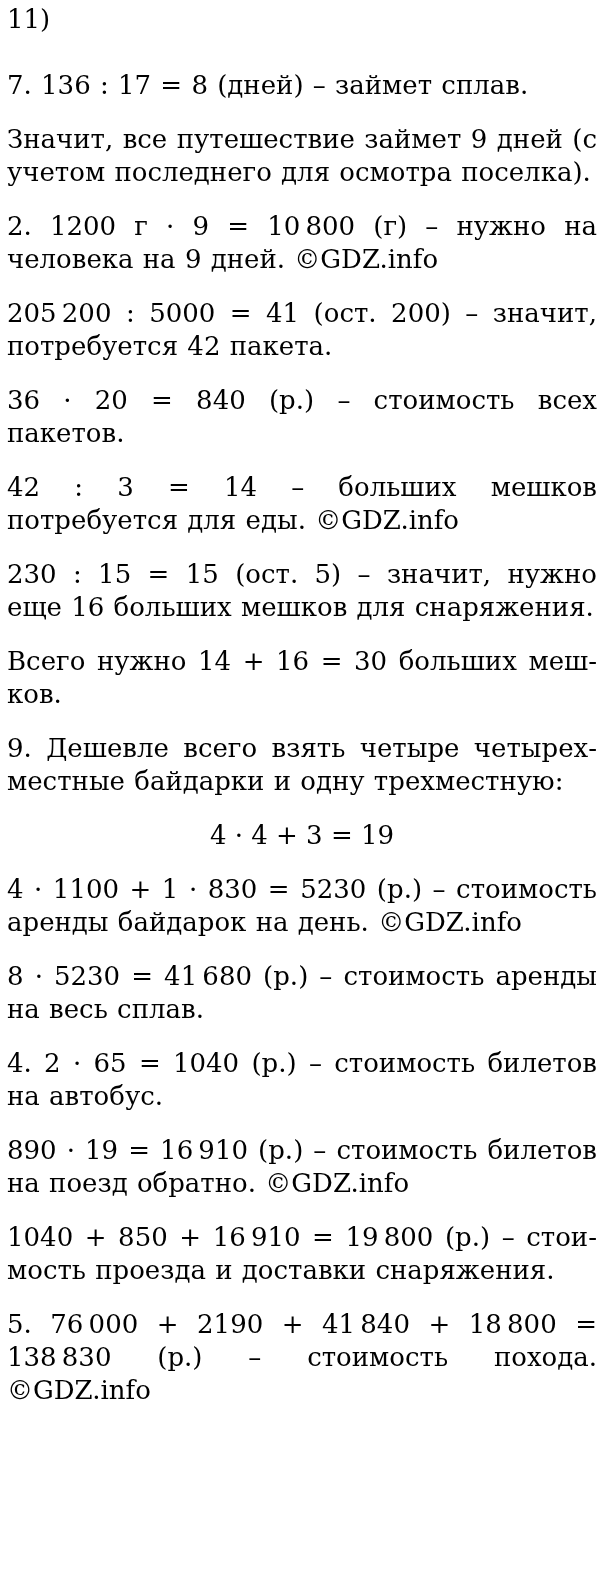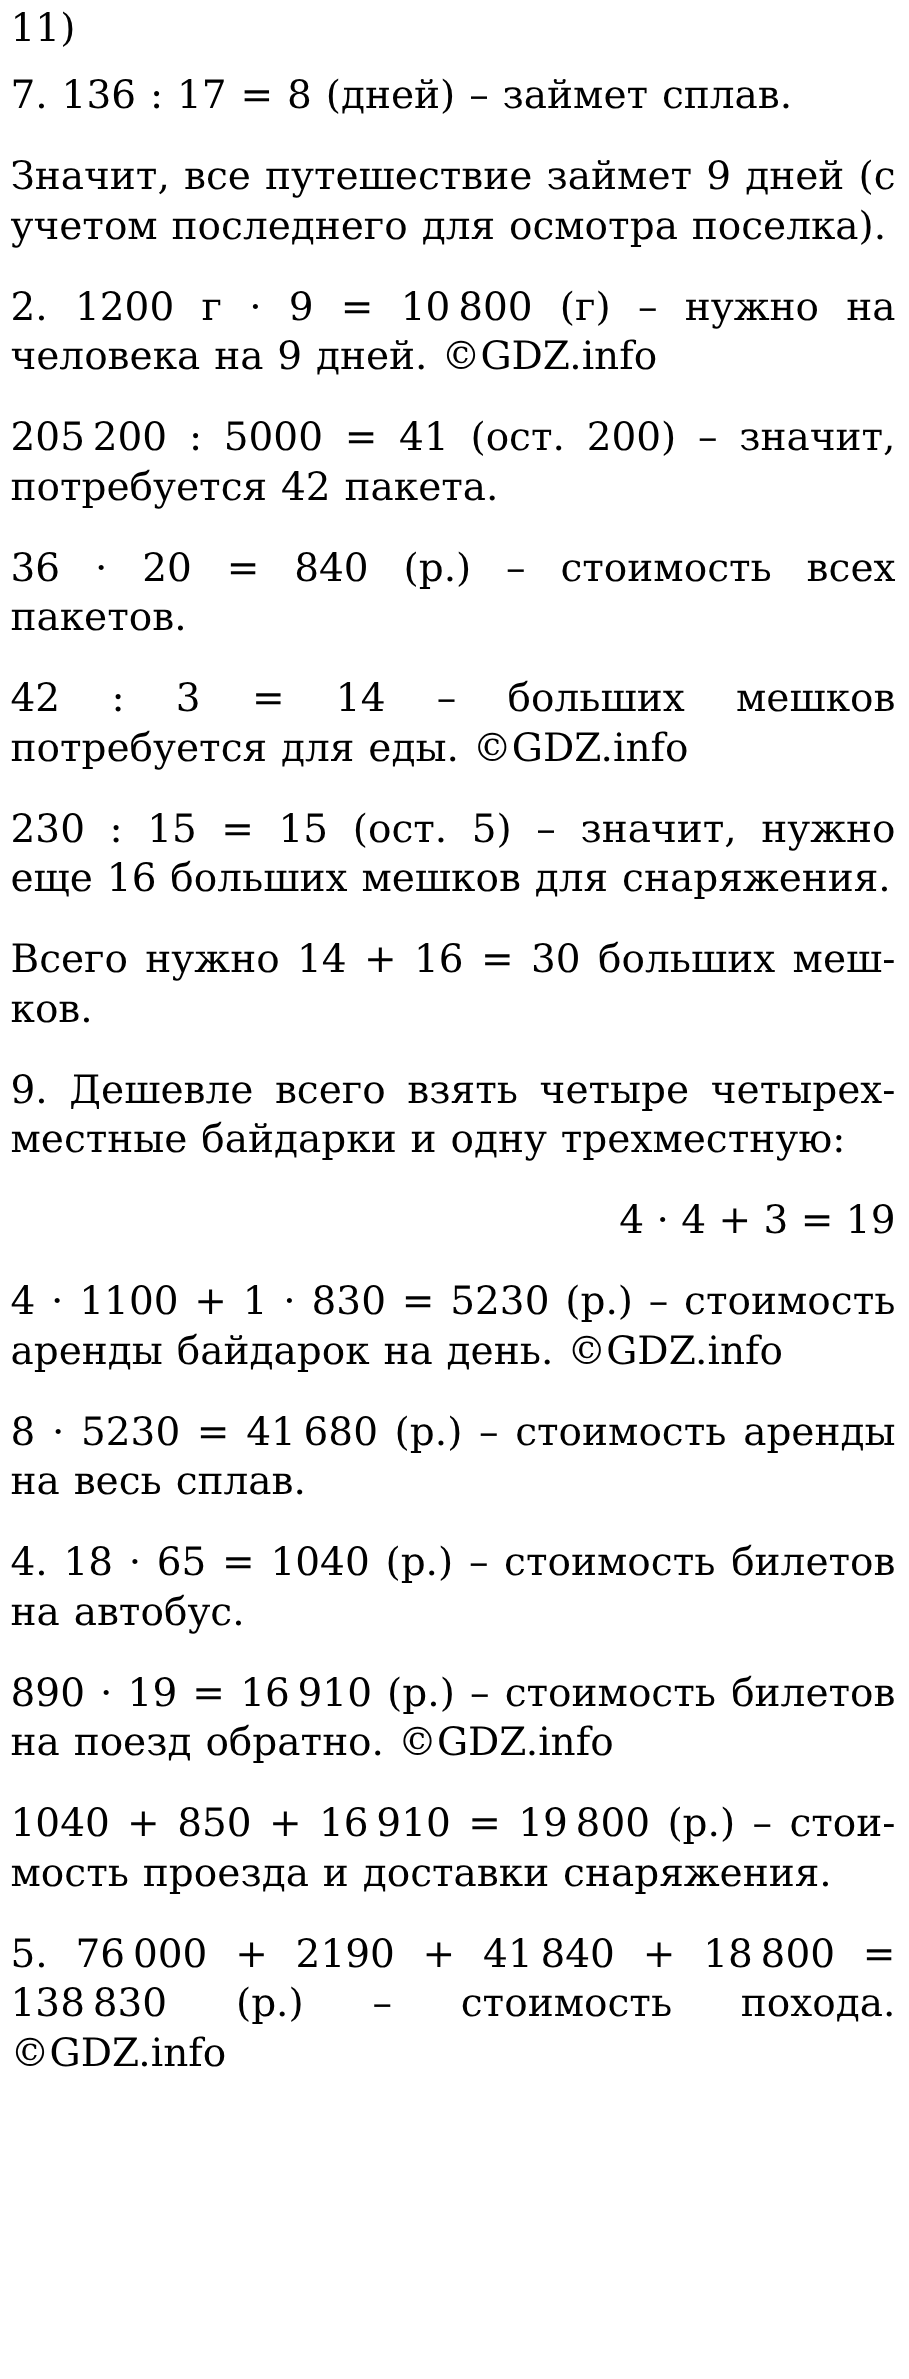--- a/index.html
+++ b/index.html
@@ -16,40 +16,40 @@
   .doc { width: 100%; }
   .para {
     font-size: 26px;
     line-height: 33px;
     margin: 0 0 21px 0;
     text-align: justify;
     word-spacing: 1px;
     hyphens: manual;
     -webkit-hyphens: manual;
   }
-  .para.first { margin-bottom: 12px; }
+  .para.first { margin-bottom: 33px; }
   .para.centered {
-    text-align: right;
+    text-align: center;
     word-spacing: normal;
   }
 </style>
 </head>
 <body>
 
 <main class="doc">
   <p class="para first">11)</p>
   <p class="para">7. 136 : 17 = 8 (дней) – займет сплав.</p>
   <p class="para">Значит, все путешествие займет 9 дней (с учетом последнего для осмотра поселка).</p>
   <p class="para">2. 1200 г · 9 = 10 800 (г) – нужно на человека на 9 дней. ©GDZ.info</p>
   <p class="para">205 200 : 5000 = 41 (ост. 200) – значит, по­требуется 42 пакета.</p>
   <p class="para">36 · 20 = 840 (р.) – стоимость всех пакетов.</p>
   <p class="para">42 : 3 = 14 – больших мешков потребуется для еды. ©GDZ.info</p>
   <p class="para">230 : 15 = 15 (ост. 5) – значит, нужно еще 16 больших мешков для снаряжения.</p>
   <p class="para">Всего нужно 14 + 16 = 30 больших меш­ков.</p>
   <p class="para">9. Дешевле всего взять четыре четырех­местные байдарки и одну трехместную:</p>
   <p class="para centered">4 · 4 + 3 = 19</p>
   <p class="para">4 · 1100 + 1 · 830 = 5230 (р.) – стоимость аренды байдарок на день. ©GDZ.info</p>
   <p class="para">8 · 5230 = 41 680 (р.) – стоимость аренды на весь сплав.</p>
-  <p class="para">4. 18 · 65 = 1040 (р.) – стоимость билетов на автобус.</p>
+  <p class="para">4. 2 · 65 = 1040 (р.) – стоимость билетов на автобус.</p>
   <p class="para">890 · 19 = 16 910 (р.) – стоимость билетов на поезд обратно. ©GDZ.info</p>
   <p class="para">1040 + 850 + 16 910 = 19 800 (р.) – стои­мость проезда и доставки снаряжения.</p>
   <p class="para">5. 76 000 + 2190 + 41 840 + 18 800 = 138 830 (р.) – стоимость похода. ©GDZ.info</p>
 </main>
 
 </body></html>

